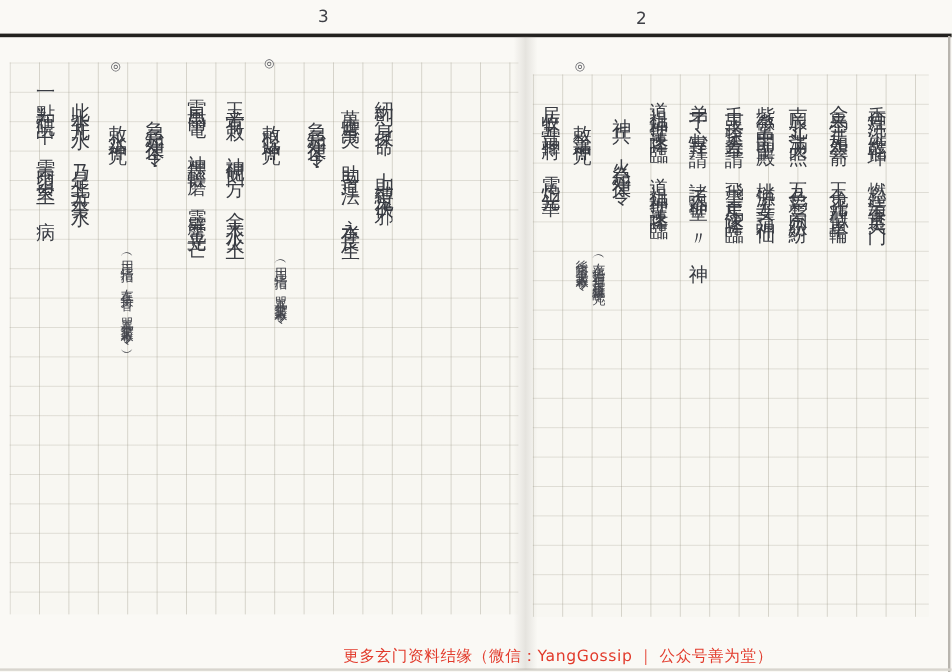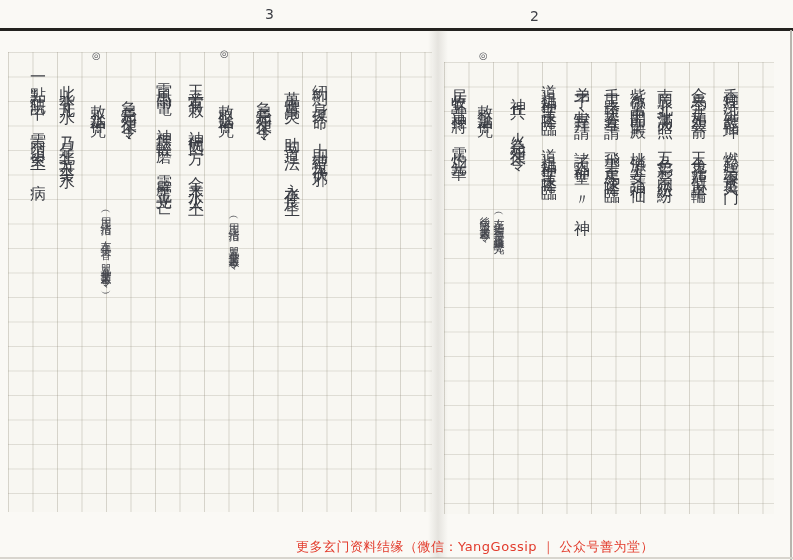--- a/index.html
+++ b/index.html
@@ -39,21 +39,21 @@
     text-orientation:upright;
     font-size:11px;
     letter-spacing:2.5px;
     line-height:14px;
     color:#43454c;
     white-space:pre;
   }
   .pagenum{position:absolute;font-size:14px;color:#3e4046;}
   .mark{position:absolute;font-size:10px;color:#55565c;}
   .watermark{
-    position:absolute;left:296px;top:538px;
+    position:absolute;left:286px;top:538px;
     font-size:13px;letter-spacing:.5px;color:#e23b2c;white-space:nowrap;
   }
 </style>
 </head>
 <body>
 
 <div class="scan-top-line"></div>
 <div class="scan-right-edge"></div>
 <div class="scan-bottom-edge"></div>
 

